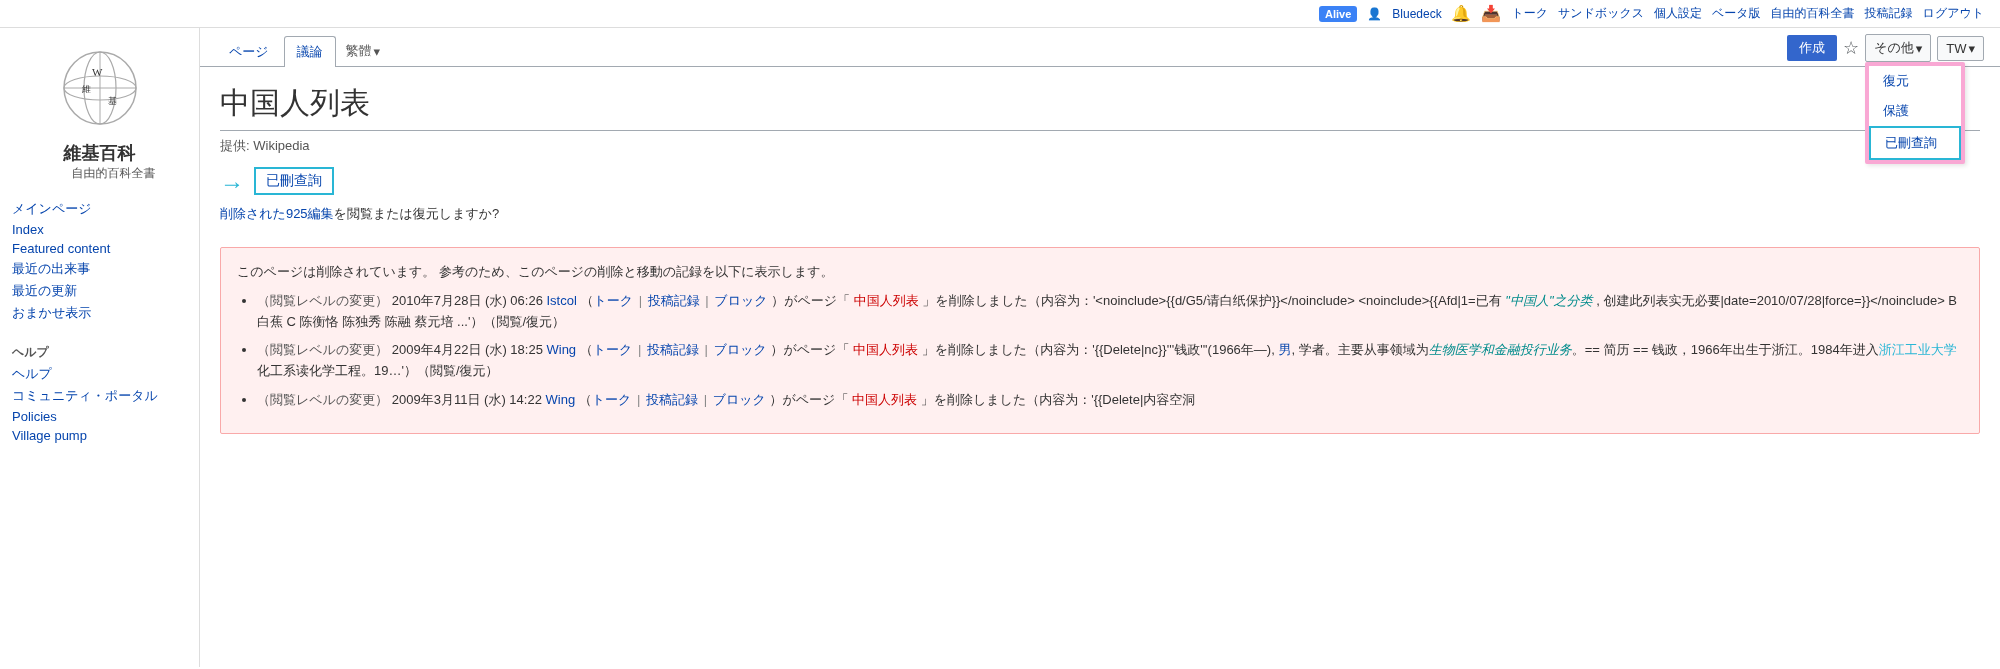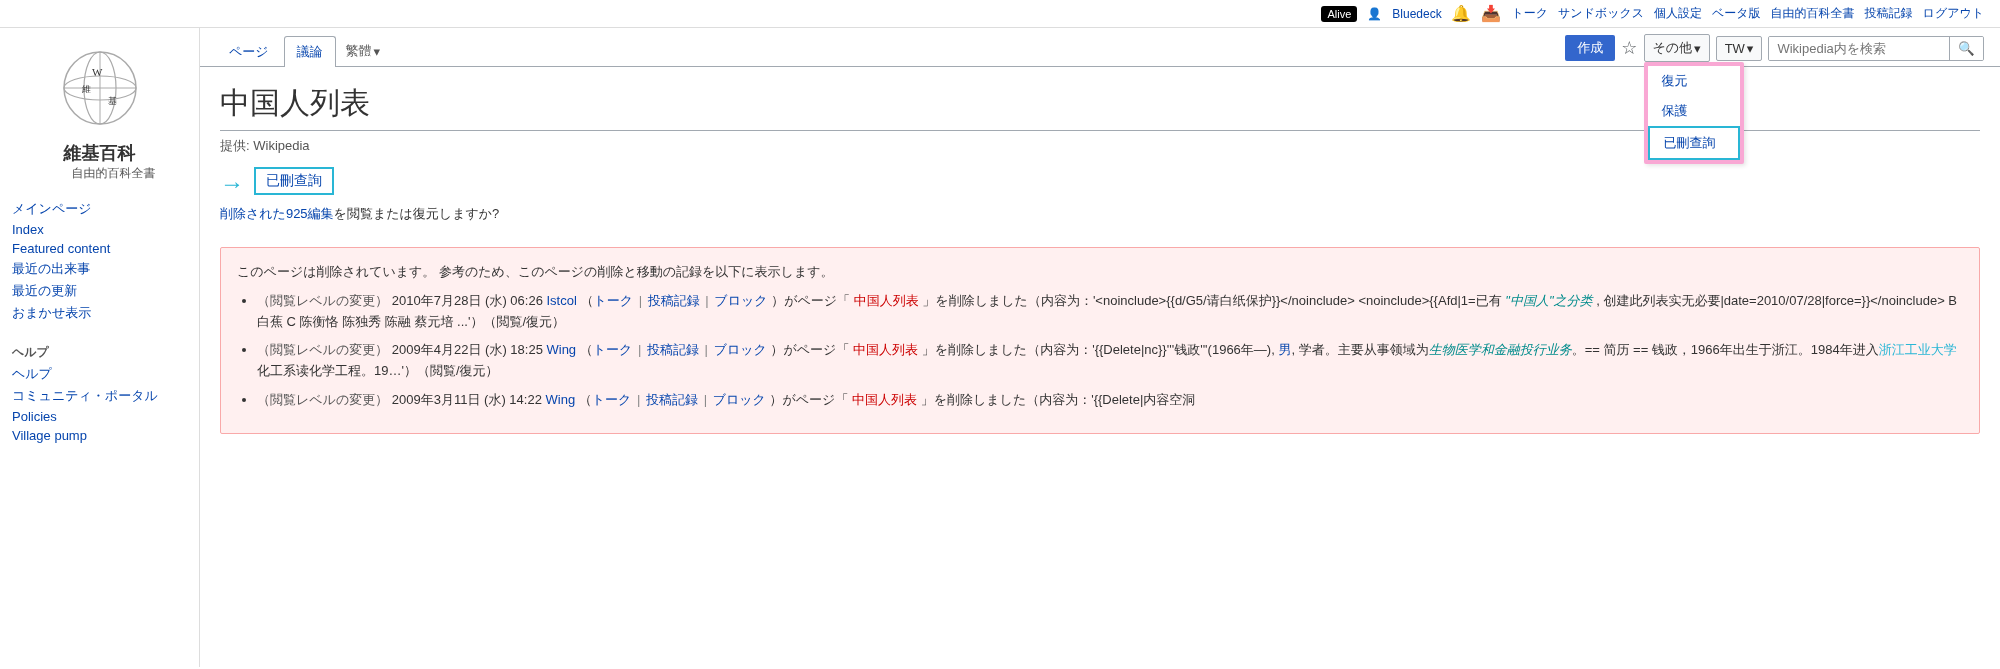--- a/index.html
+++ b/index.html
@@ -22,26 +22,26 @@
       text-decoration: none;
       cursor: pointer;
     }
     .top-nav-links {
       display: flex;
       gap: 10px;
       align-items: center;
     }
     .top-nav-links .link-orange { color: #f60; }
     .alive-badge {
-      background: #000000;
+      background: #3b82f6;
       color: #fff;
       font-size: 11px;
       padding: 2px 6px;
       border-radius: 3px;
-      font-weight: normal;
+      font-weight: bold;
     }
     .icon-bell, .icon-mail {
       font-size: 16px;
       color: #555;
     }
 
     
     #layout {
       display: flex;
       min-height: calc(100vh - 30px);
@@ -370,24 +370,20 @@
             <a class="link-blue">保護</a>
             <a class="highlighted-box link-blue">已刪查詢</a>
           </div>
         </div>
 
         <span class="dropdown-btn">
           <span>TW</span>
           <span>▾</span>
         </span>
 
-        <div class="search-box">
-          <input type="text" placeholder="Wikipedia内を検索" style="">
-          <button>🔍</button>
-        </div>
       </div>
     </div>
 
     <div id="page-title-area">
       <h1 id="page-title">中国人列表</h1>
       <div id="page-source">提供: Wikipedia</div>
 
       <div style="display:flex; align-items:center; gap:10px; padding: 4px 0 6px;">
         <span class="arrow-highlight">→</span>
         <span class="highlighted-box" style="border:2px solid #29b6d5; padding:3px 10px; color:#0645ad; font-size:14px; cursor:pointer;">已刪查詢</span>

